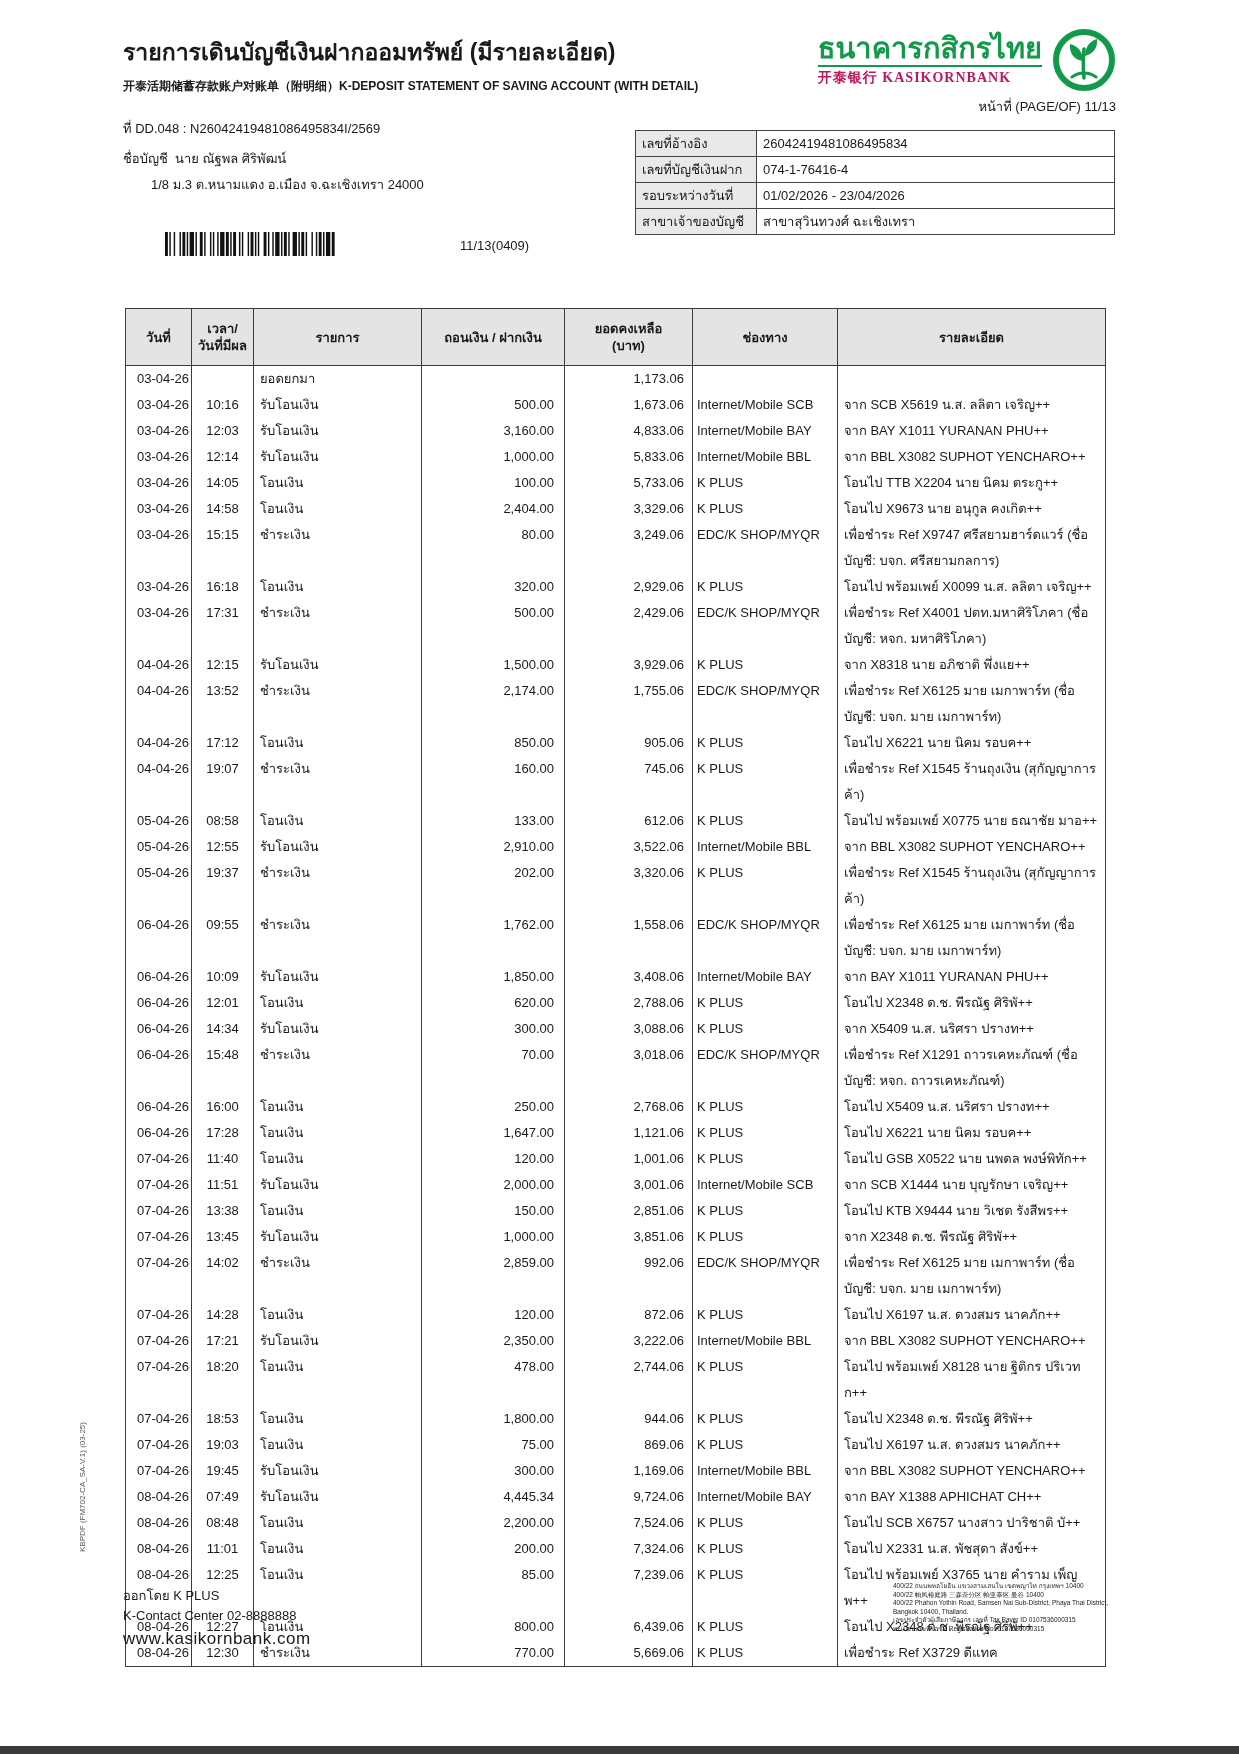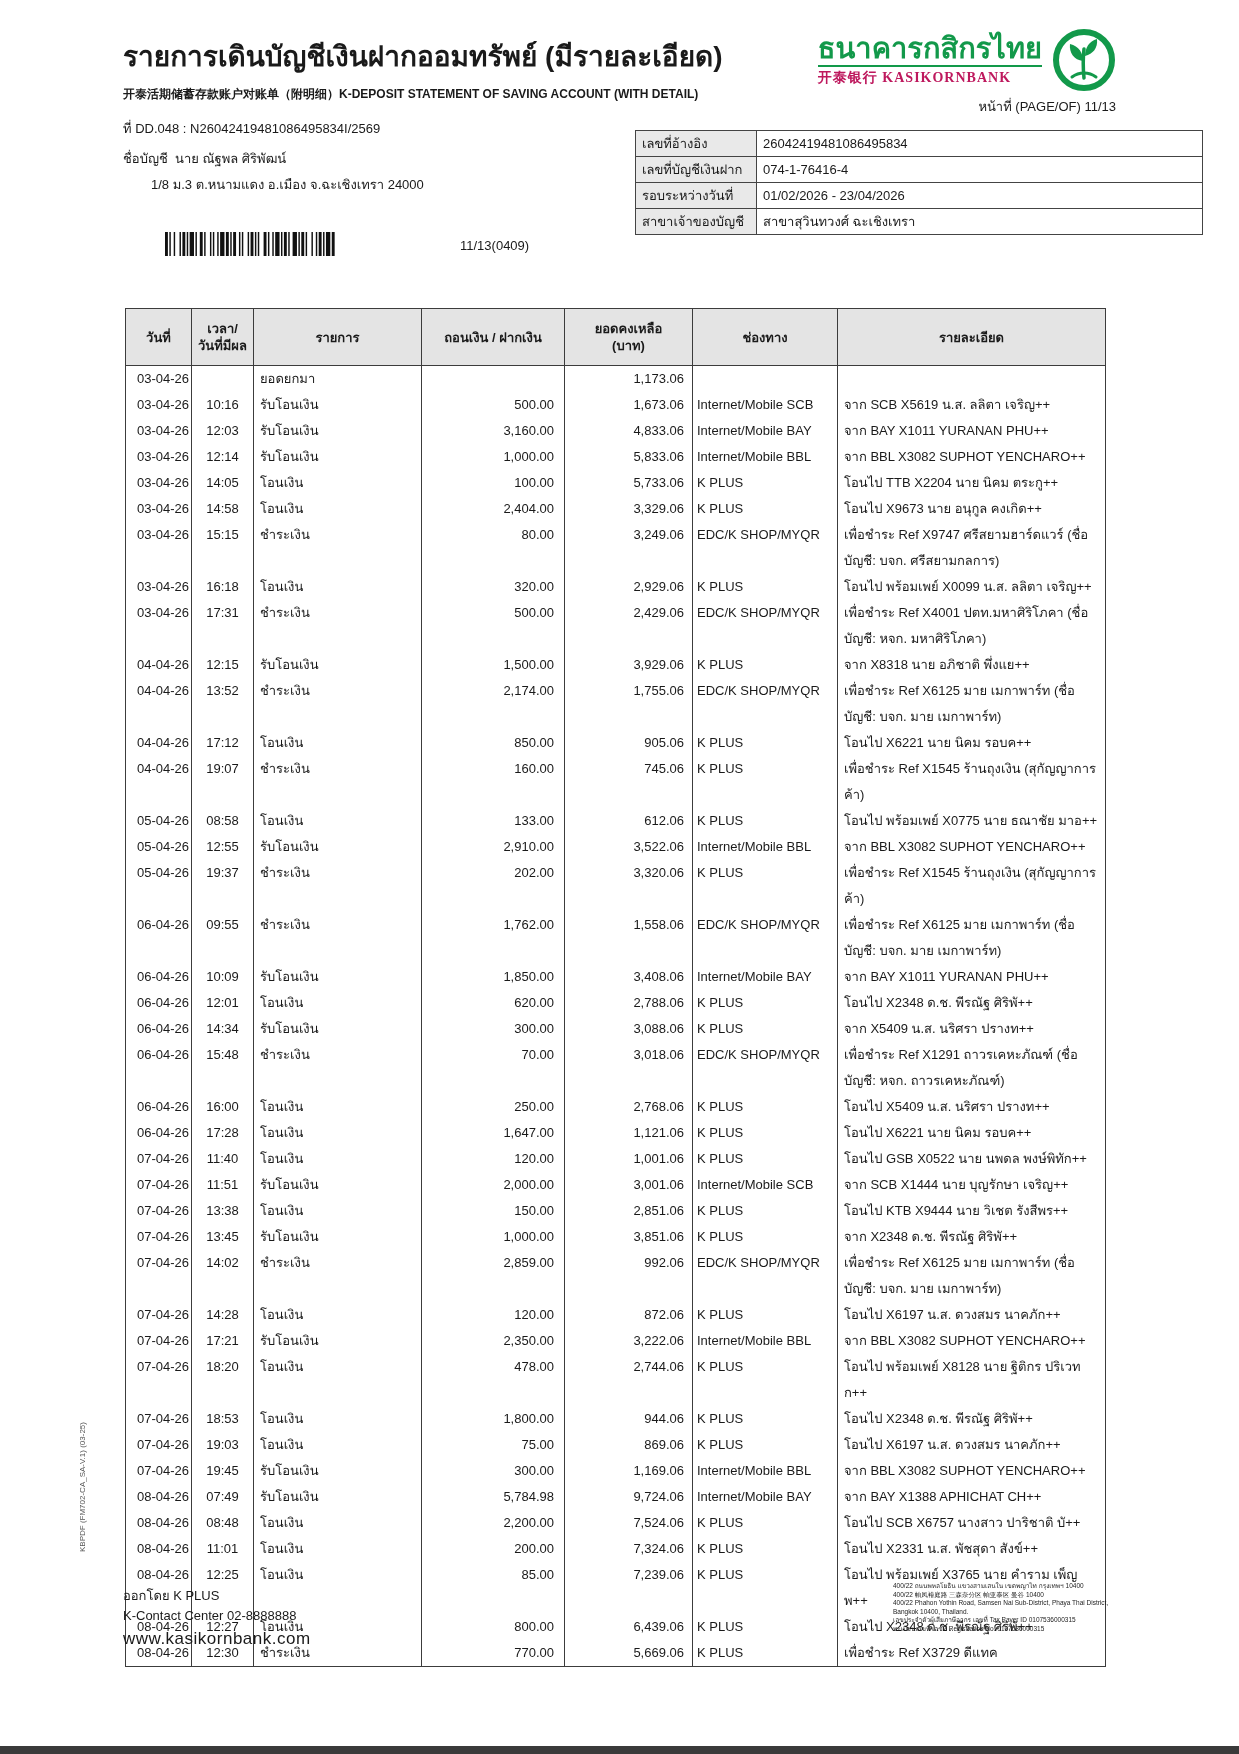--- a/index.html
+++ b/index.html
@@ -1,38 +1,38 @@
 <!DOCTYPE html>
 <html><head>
 <meta charset="utf-8">
 <style>
   html,body{margin:0;padding:0;background:#ffffff;}
   body{font-family:"Liberation Sans",sans-serif;color:#1a1a1a;}
   .page{position:relative;width:1239px;height:1754px;background:#ffffff;overflow:hidden;}
 
   
   .title-block{position:absolute;left:123px;top:34px;width:620px;}
-  .title-th{font-size:28px;font-weight:bold;letter-spacing:0;margin:0;}
+  .title-th{font-size:23px;font-weight:bold;letter-spacing:0;margin:0;}
   .subtitle{font-size:12px;font-weight:bold;margin-top:8px;letter-spacing:0;}
 
   .logo-block{position:absolute;right:123px;top:28px;display:flex;align-items:center;gap:10px;font-family:Liberation Serif, serif;}
   .logo-text{text-align:left;}
   .bank-name-th{font-size:29px;font-weight:bold;color:#12994A;line-height:30px;}
   .bank-rule{height:2px;background:#12994A;margin:2px 0 2px 0;}
   .bank-name-sub{font-size:14px;font-weight:bold;color:#be185d;letter-spacing:1px;}
   .kbank-circle{width:64px;height:64px;}
 
   .page-of{position:absolute;right:123px;top:96px;font-size:13px;}
 
   .doc-no{position:absolute;left:123px;top:118px;font-size:13px;}
   .acct-line{position:absolute;left:123px;top:148px;font-size:13px;}
   .acct-addr{position:absolute;left:151px;top:174px;font-size:13px;}
 
   
-  .info-box{position:absolute;left:635px;top:130px;width:568px;border-collapse:collapse;font-size:13px;}
+  .info-box{position:absolute;left:635px;top:130px;width:480px;border-collapse:collapse;font-size:13px;}
   .info-box td{border:1px solid #444;height:25px;padding:0 6px;}
   .info-box td.lbl{background:#e9e9e9;width:108px;font-weight:bold;font-weight:normal;}
   .info-box td.val{background:#fff;}
 
   
   .barcode-row{position:absolute;left:165px;top:232px;height:26px;}
   .barcode-svg{display:block;}
   .barcode-caption{position:absolute;left:295px;top:236px;font-size:13px;}
 
   
@@ -480,21 +480,21 @@
           <td class="c-item">รับโอนเงิน</td>
           <td class="c-amt">300.00</td>
           <td class="c-bal">1,169.06</td>
           <td class="c-ch">Internet/Mobile BBL</td>
           <td class="c-det">จาก BBL X3082 SUPHOT YENCHARO++</td>
         </tr>
         <tr>
           <td class="c-date">08-04-26</td>
           <td class="c-time">07:49</td>
           <td class="c-item">รับโอนเงิน</td>
-          <td class="c-amt">5,784.98</td>
+          <td class="c-amt">4,445.34</td>
           <td class="c-bal">9,724.06</td>
           <td class="c-ch">Internet/Mobile BAY</td>
           <td class="c-det">จาก BAY X1388 APHICHAT CH++</td>
         </tr>
         <tr>
           <td class="c-date">08-04-26</td>
           <td class="c-time">08:48</td>
           <td class="c-item">โอนเงิน</td>
           <td class="c-amt">2,200.00</td>
           <td class="c-bal">7,524.06</td>

